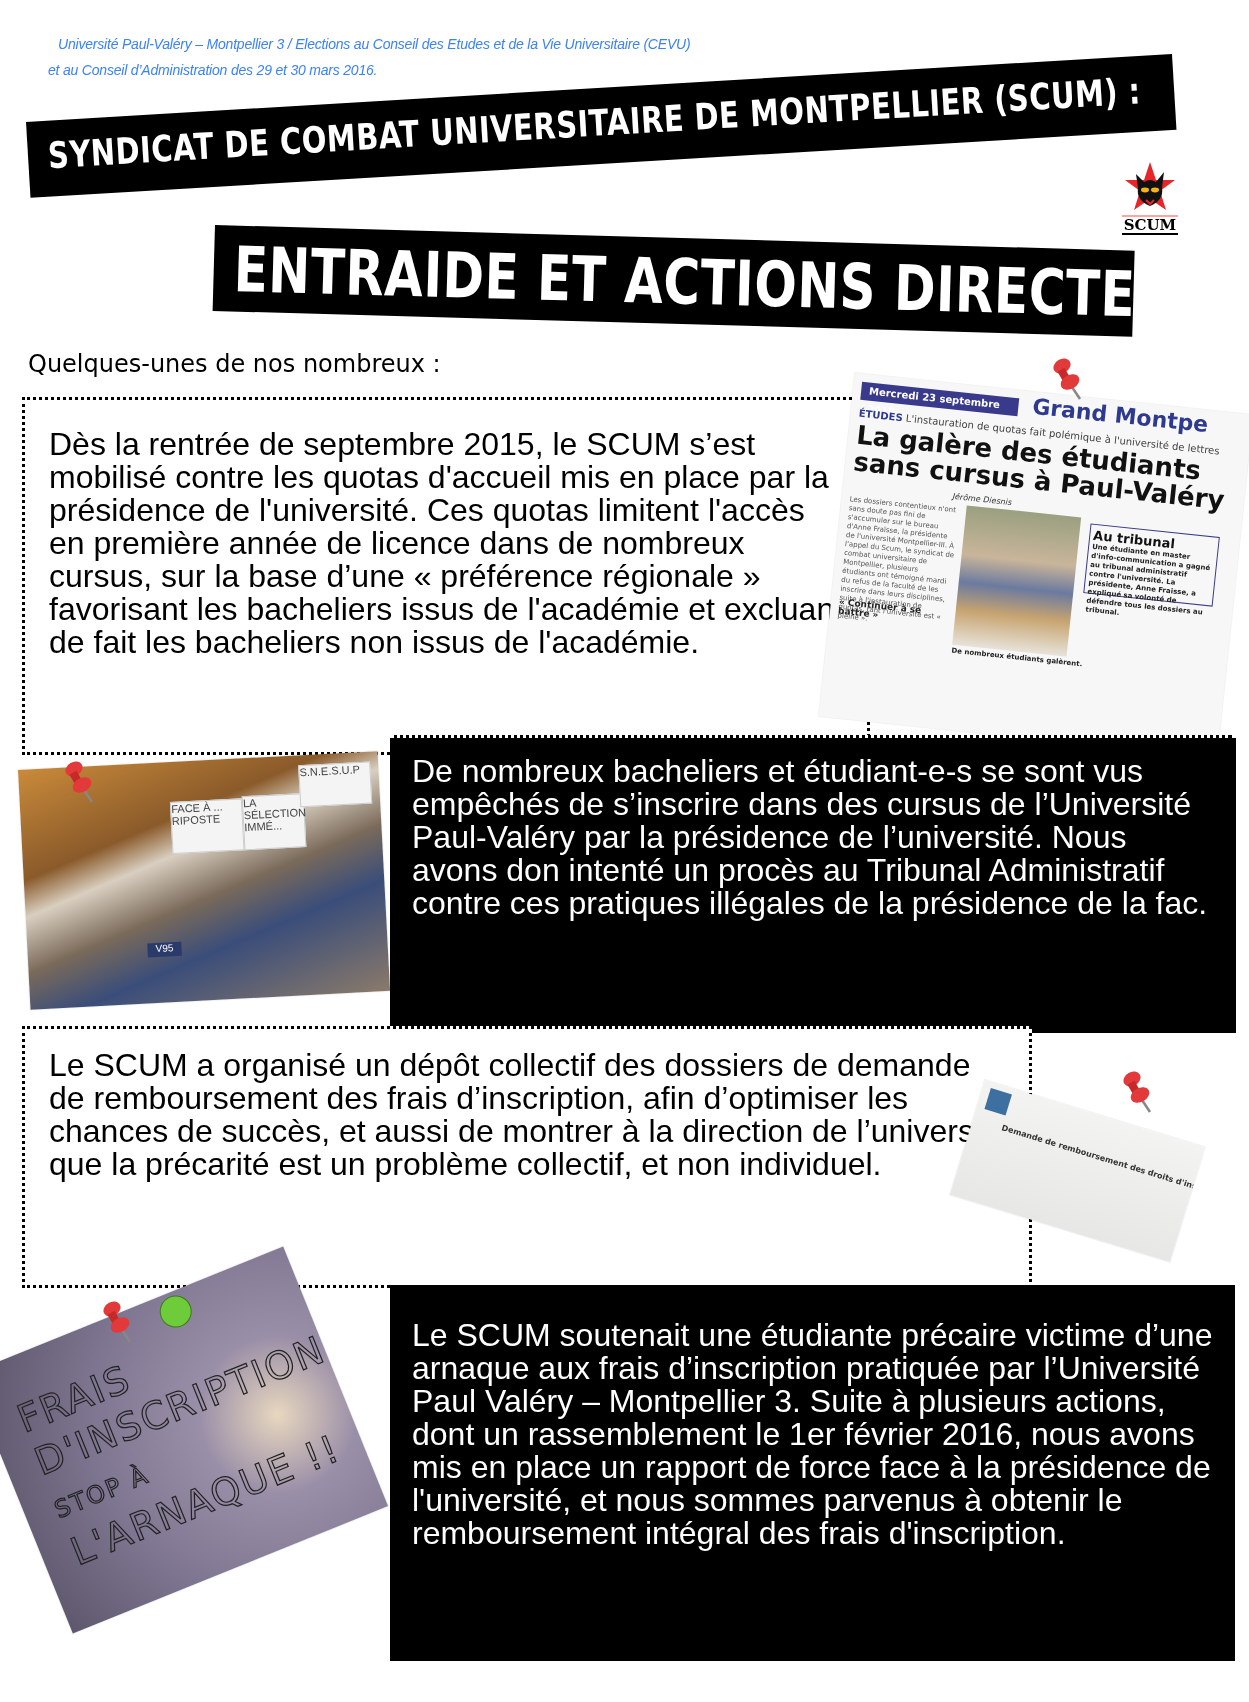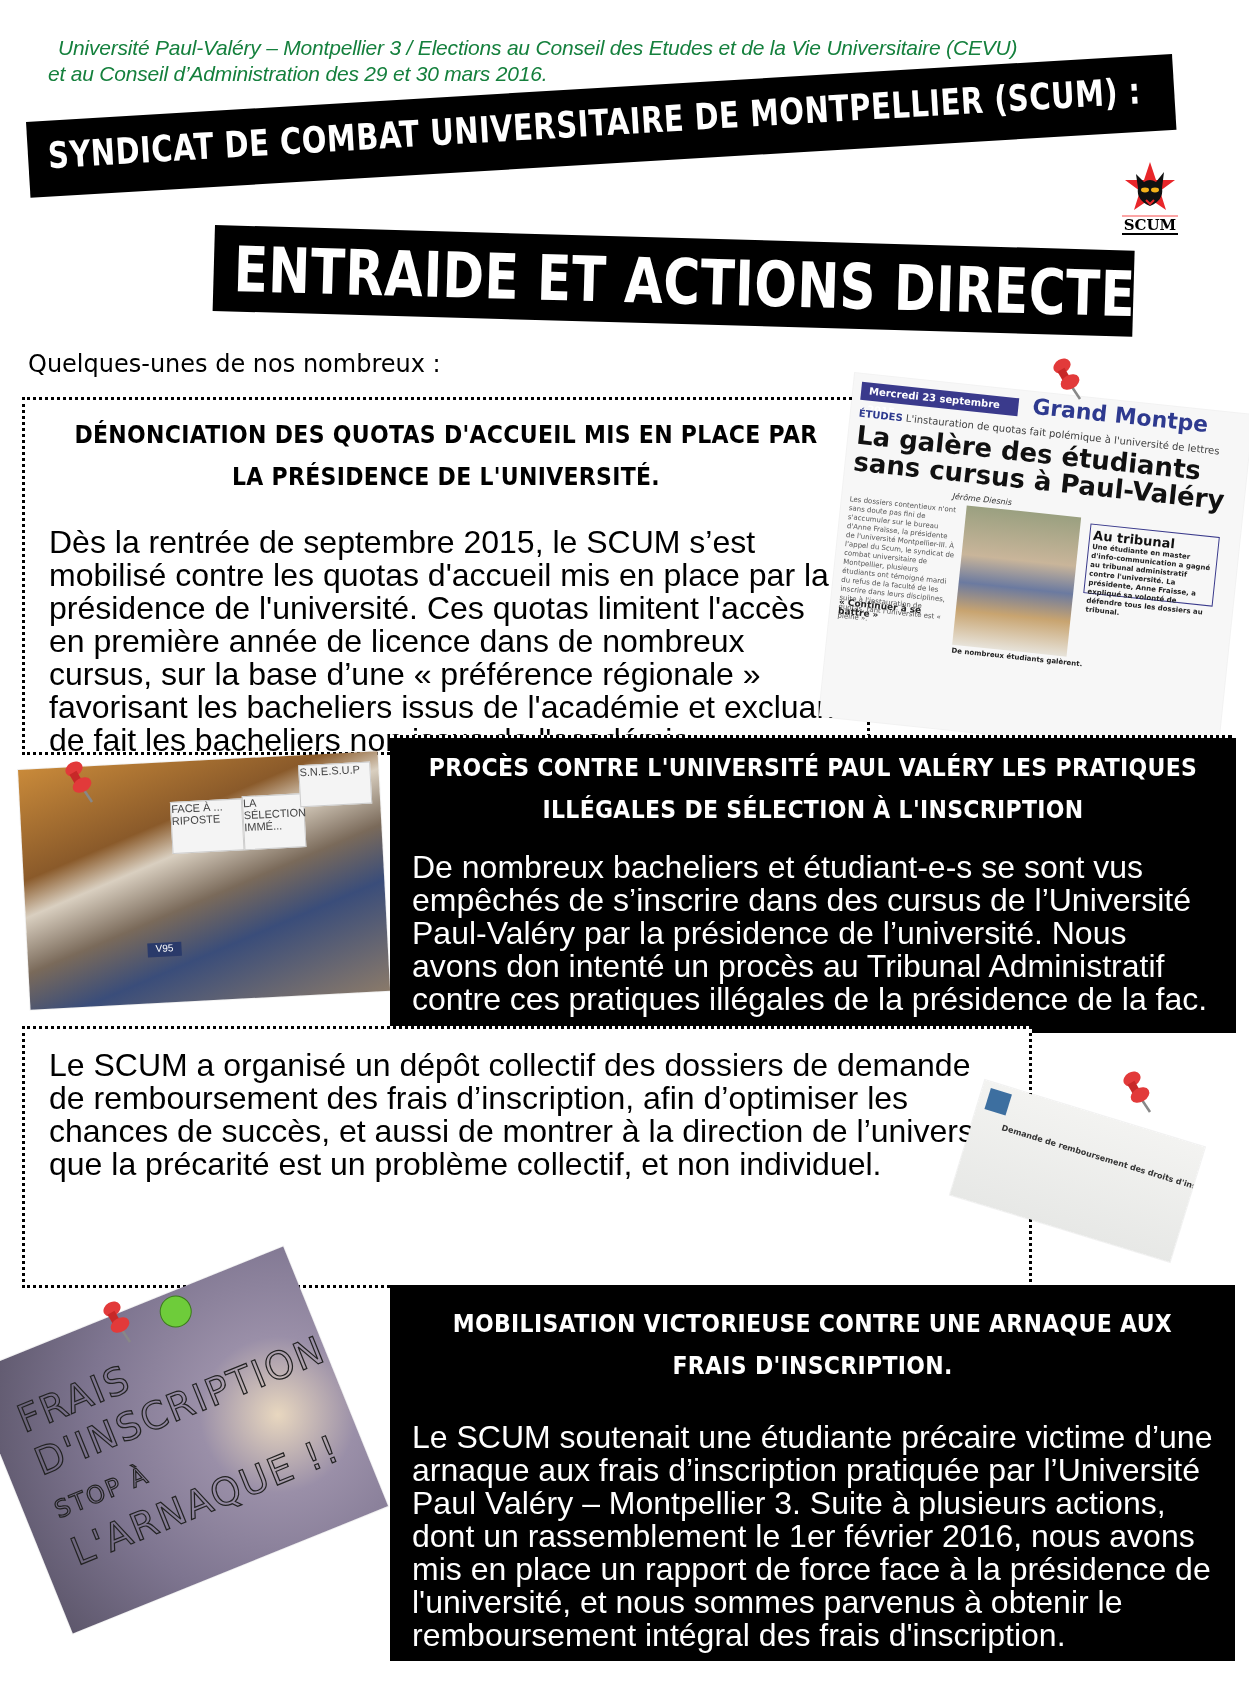--- a/index.html
+++ b/index.html
@@ -1,20 +1,20 @@
 <!DOCTYPE html>
 <html><head>
   <meta charset="utf-8">
   <style>
     html, body { margin: 0; padding: 0; background: #ffffff; }
     body { width: 1249px; height: 1702px; position: relative; overflow: hidden;
            font-family: "DejaVu Sans", sans-serif; color: #000; }
 
     .header-line { position: absolute; left: 48px; font-family: "Liberation Sans", sans-serif;
-                   font-style: italic; font-size: 21px; color: #15803d; letter-spacing: -0.2px; white-space: nowrap; }
+                   font-style: italic; font-size: 14px; color: #3b82f6; letter-spacing: -0.2px; white-space: nowrap; }
     #hdr1 { top: 36px; left: 58px; }
     #hdr2 { top: 62px; left: 48px; }
 
     
     .banner { position: absolute; background: #000; color: #fff; font-family: "DejaVu Sans", sans-serif;
               font-weight: bold; text-transform: uppercase; white-space: nowrap; overflow: hidden; }
     #banner1 { left: 26px; top: 122px; width: 1148px; height: 76px; transform: rotate(-3.4deg); transform-origin: left top;
                font-size: 29px; letter-spacing: 0.5px; }
     #banner1 .t { position: absolute; left: 20px; top: 18px; transform: scaleY(1.25); transform-origin: left center; }
     #banner2 { left: 215px; top: 225px; width: 920px; height: 86px; transform: rotate(1.6deg); transform-origin: left top;
@@ -112,24 +112,20 @@
     <ellipse cx="23" cy="30" rx="4" ry="2.4" fill="#f5b21a"></ellipse>
     <ellipse cx="33" cy="30" rx="4" ry="2.4" fill="#f5b21a"></ellipse>
     <path d="M24 40 L28 44 L32 40" stroke="#e8262a" stroke-width="2" fill="none"></path>
   </svg>
   <div class="lbl">SCUM</div>
 </div>
 
 <div id="intro">Quelques-unes de nos nombreux :</div>
 
 <div id="s1" class="sec light">
-  <h2>
-    <span>Dénonciation des quotas d'accueil mis en place par</span><br>
-    <span>la présidence de l'université.</span>
-  </h2>
   <p>Dès la rentrée de septembre 2015, le SCUM s’est mobilisé contre les quotas d'accueil mis en place par la présidence de l'université. Ces quotas limitent l'accès en première année de licence dans de nombreux cursus, sur la base d’une « préférence régionale » favorisant les bacheliers issus de l'académie et excluant de fait les bacheliers non issus de l'académie.</p>
 </div>
 
 <div id="newspaper" class="photo">
   <div class="dateband">Mercredi 23 septembre 2015</div>
   <div class="paper">Grand Montpe</div>
   <div class="kicker"><b>ÉTUDES</b> <span>L'instauration de quotas fait polémique à l'université de lettres</span></div>
   <div class="headline">
     <span>La galère des étudiants</span><br><span>sans cursus à Paul-Valéry</span>
   </div>
@@ -145,24 +141,20 @@
 </div>
 <svg class="pin" style="left:1050px;top:357px;" viewBox="0 0 34 44">
   <line x1="22" y1="30" x2="30" y2="42" stroke="#888" stroke-width="2.5"></line>
   <ellipse cx="12" cy="9" rx="9" ry="7" fill="#e23a3a" transform="rotate(-30 12 9)"></ellipse>
   <rect x="10" y="12" width="8" height="12" fill="#c72828" transform="rotate(-30 14 18)"></rect>
   <ellipse cx="20" cy="25" rx="10" ry="7" fill="#e23a3a" transform="rotate(-30 20 25)"></ellipse>
 </svg>
 
 <div id="s2" class="sec dark">
   <div class="edge"></div>
-  <h2>
-    <span>Procès contre l'Université Paul Valéry les pratiques</span><br>
-    <span>illégales de sélection à l'inscription</span>
-  </h2>
   <p>De nombreux bacheliers et étudiant-e-s se sont vus empêchés de s’inscrire dans des cursus de l’Université Paul-Valéry par la présidence de l’université. Nous avons don intenté un procès au Tribunal Administratif contre ces pratiques illégales de la présidence de la fac.</p>
 </div>
 
 <div id="press-photo" class="photo">
   <div class="sign" style="left:150px;top:40px;width:70px;height:50px;">FACE À ... RIPOSTE</div>
   <div class="sign" style="left:222px;top:38px;width:60px;height:52px;">LA SÉLECTION IMMÉ...</div>
   <div class="sign" style="left:280px;top:10px;width:70px;height:40px;">S.N.E.S.U.P</div>
   <div style="position:absolute;left:120px;top:180px;width:34px;height:14px;background:#2a3a6a;color:#fff;font-size:10px;text-align:center;font-family:'Liberation Sans',sans-serif;">V95</div>
 </div>
 <svg class="pin" style="left:62px;top:760px;" viewBox="0 0 34 44">
@@ -181,24 +173,20 @@
   <div class="ftitle">Demande de remboursement des droits d'inscription</div>
 </div>
 <svg class="pin" style="left:1120px;top:1070px;" viewBox="0 0 34 44">
   <line x1="22" y1="30" x2="30" y2="42" stroke="#888" stroke-width="2.5"></line>
   <ellipse cx="12" cy="9" rx="9" ry="7" fill="#e23a3a" transform="rotate(-30 12 9)"></ellipse>
   <rect x="10" y="12" width="8" height="12" fill="#c72828" transform="rotate(-30 14 18)"></rect>
   <ellipse cx="20" cy="25" rx="10" ry="7" fill="#e23a3a" transform="rotate(-30 20 25)"></ellipse>
 </svg>
 
 <div id="s4" class="sec dark">
-  <h2>
-    <span>Mobilisation victorieuse contre une arnaque aux</span><br>
-    <span>frais d'inscription.</span>
-  </h2>
   <p>Le SCUM soutenait une étudiante précaire victime d’une arnaque aux frais d’inscription pratiquée par l’Université Paul Valéry – Montpellier 3. Suite à plusieurs actions, dont un rassemblement le 1er février 2016, nous avons mis en place un rapport de force face à la présidence de l'université, et nous sommes parvenus à obtenir le remboursement intégral des frais d'inscription.</p>
 </div>
 
 <div id="banner-photo" class="photo">
   <div class="euro"></div>
   <div class="scrawl">
     <span>FRAIS</span><br>
     <span>D'INSCRIPTION</span><br>
     <span style="font-size:24px;">STOP À</span><br>
     <span>L'ARNAQUE !!</span>

